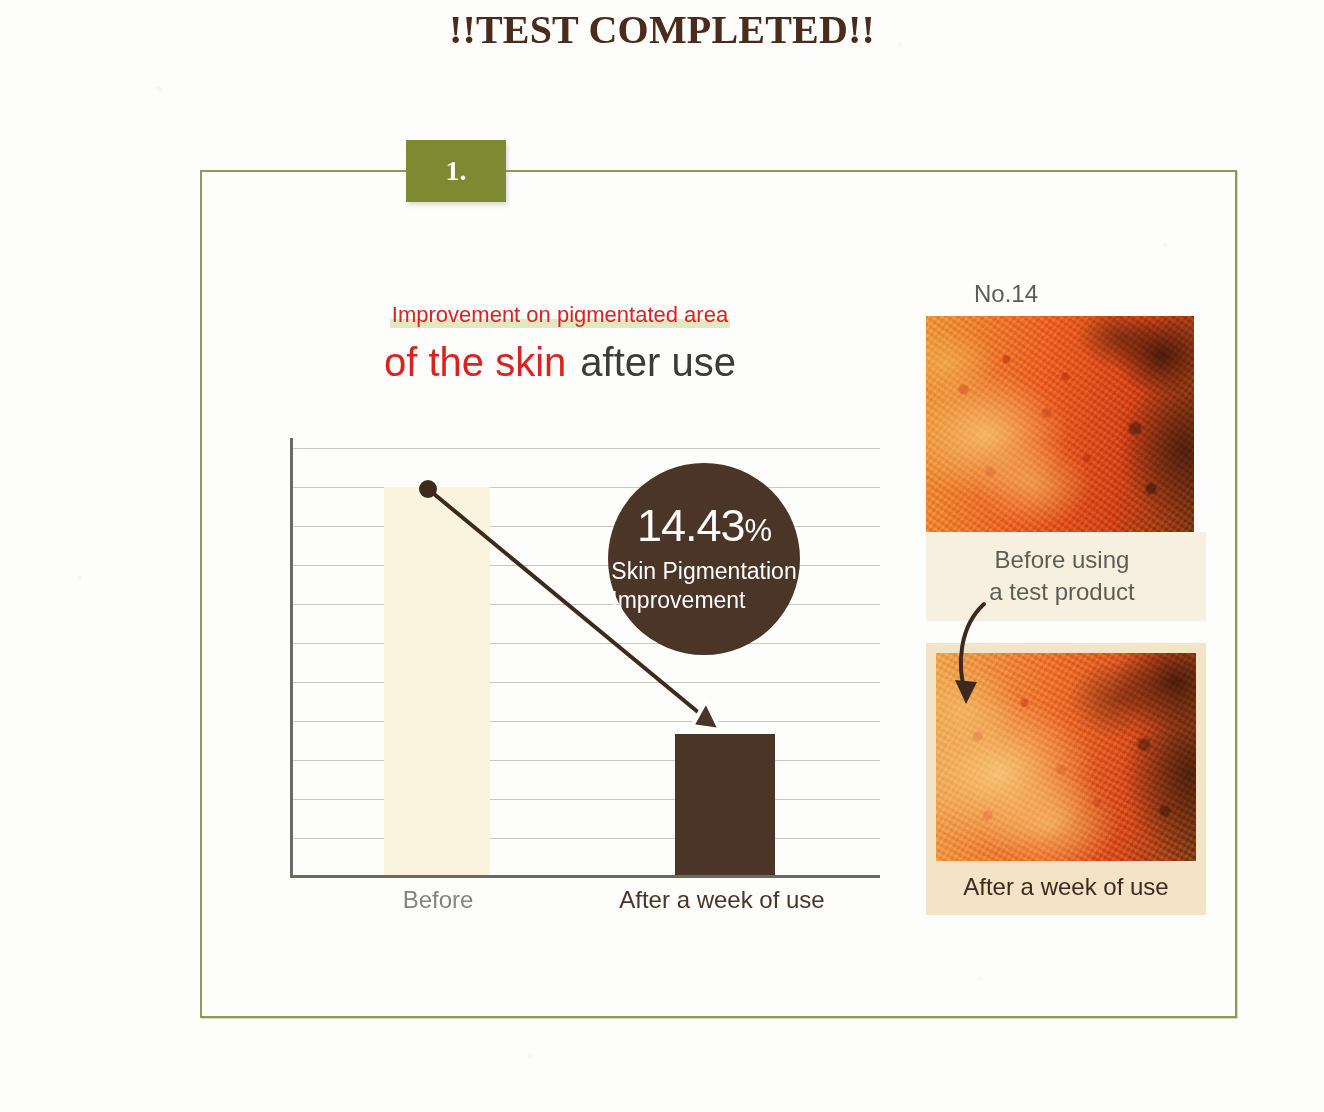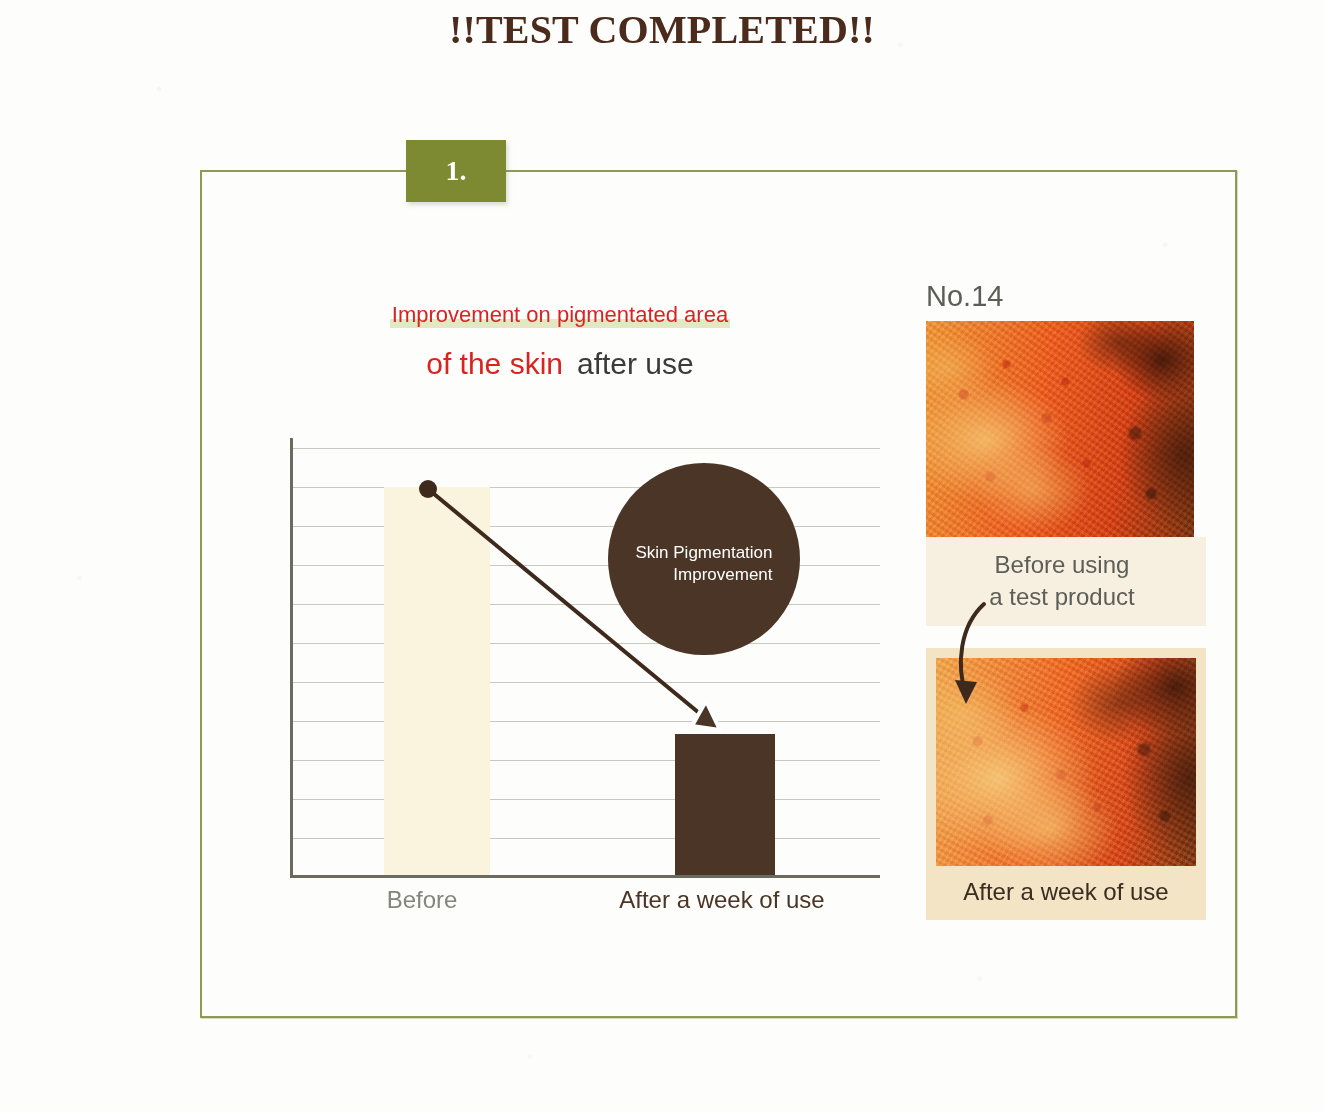--- a/index.html
+++ b/index.html
@@ -107,22 +107,22 @@
   }
   .chart-heading .line1 {
     font-size: 22px;
     color: #d9231f;
     display: inline-block;
     background: linear-gradient(transparent 62%, #e3e8c4 62%, #e3e8c4 94%, transparent 94%);
     padding: 0 2px;
     line-height: 1.35;
   }
   .chart-heading .line2 {
-    margin-top: 14px;
-    font-size: 30px;
+    margin-top: 6px;
+    font-size: 40px;
     line-height: 1.3;
   }
   .chart-heading .line2 .hl {
     color: #d9231f;
   }
   .chart-heading .line2 .plain {
     color: #3b3b37;
     margin-left: 14px;
   }
 
@@ -208,45 +208,46 @@
   }
   .badge-pct {
     font-size: 45px;
     font-weight: 300;
     letter-spacing: -1px;
     line-height: 1;
   }
   .badge-pct .sym { font-size: 31px; }
   .badge-sub {
     margin-top: 9px;
-    font-size: 17px;
+    font-size: 23px;
     line-height: 1.25;
-    text-align: right;
+    text-align: left;
   }
 
   .arrow-svg {
     position: absolute;
     left: 0; top: 0;
     width: 660px; height: 500px;
     z-index: 5;
     overflow: visible;
   }
 
   
   .photo-panel {
     position: absolute;
     left: 926px;
     top: 280px;
     width: 280px;
     z-index: 3;
   }
   .photo-no {
-    font-size: 29px;
+    font-size: 24px;
     color: #5d5d57;
     margin-bottom: 8px;
+    margin-left: 48px;
   }
   .photo-card { position: relative; }
   .photo-card.framed {
     background: #f3e4c6;
     padding: 10px 10px 0 10px;
     box-sizing: border-box;
   }
   .photo-img {
     width: 268px;
     height: 216px;
@@ -366,28 +367,29 @@
       <div class="bar bar-after" style="left:382px; width:100px; height:141px;"></div>
     </div>
 
     <svg class="arrow-svg" viewBox="0 0 660 500">
       <circle cx="188" cy="51" r="9" fill="#3d2a1d"></circle>
       <line x1="188" y1="51" x2="470" y2="284" stroke="#3d2a1d" stroke-width="4"></line>
       <path d="M 480 292 L 452 288 L 466 263 Z" fill="#4b3526" stroke="#ffffff" stroke-width="4" stroke-linejoin="round"></path>
     </svg>
 
     <div class="badge-circle">
+      <div class="badge-pct"><span>14.43</span><span class="sym">%</span></div>
       <div class="badge-sub">
         <div>Skin Pigmentation</div>
         <div>Improvement</div>
       </div>
     </div>
 
     <div class="x-labels">
-      <div class="x-label before" style="left:132px">Before</div>
+      <div class="x-label before" style="left:148px">Before</div>
       <div class="x-label after" style="left:432px">After a week of use</div>
     </div>
 
   </div>
 </div>
 
 <div class="photo-panel">
   <div class="photo-no">No.14</div>
 
   <div class="photo-card">

